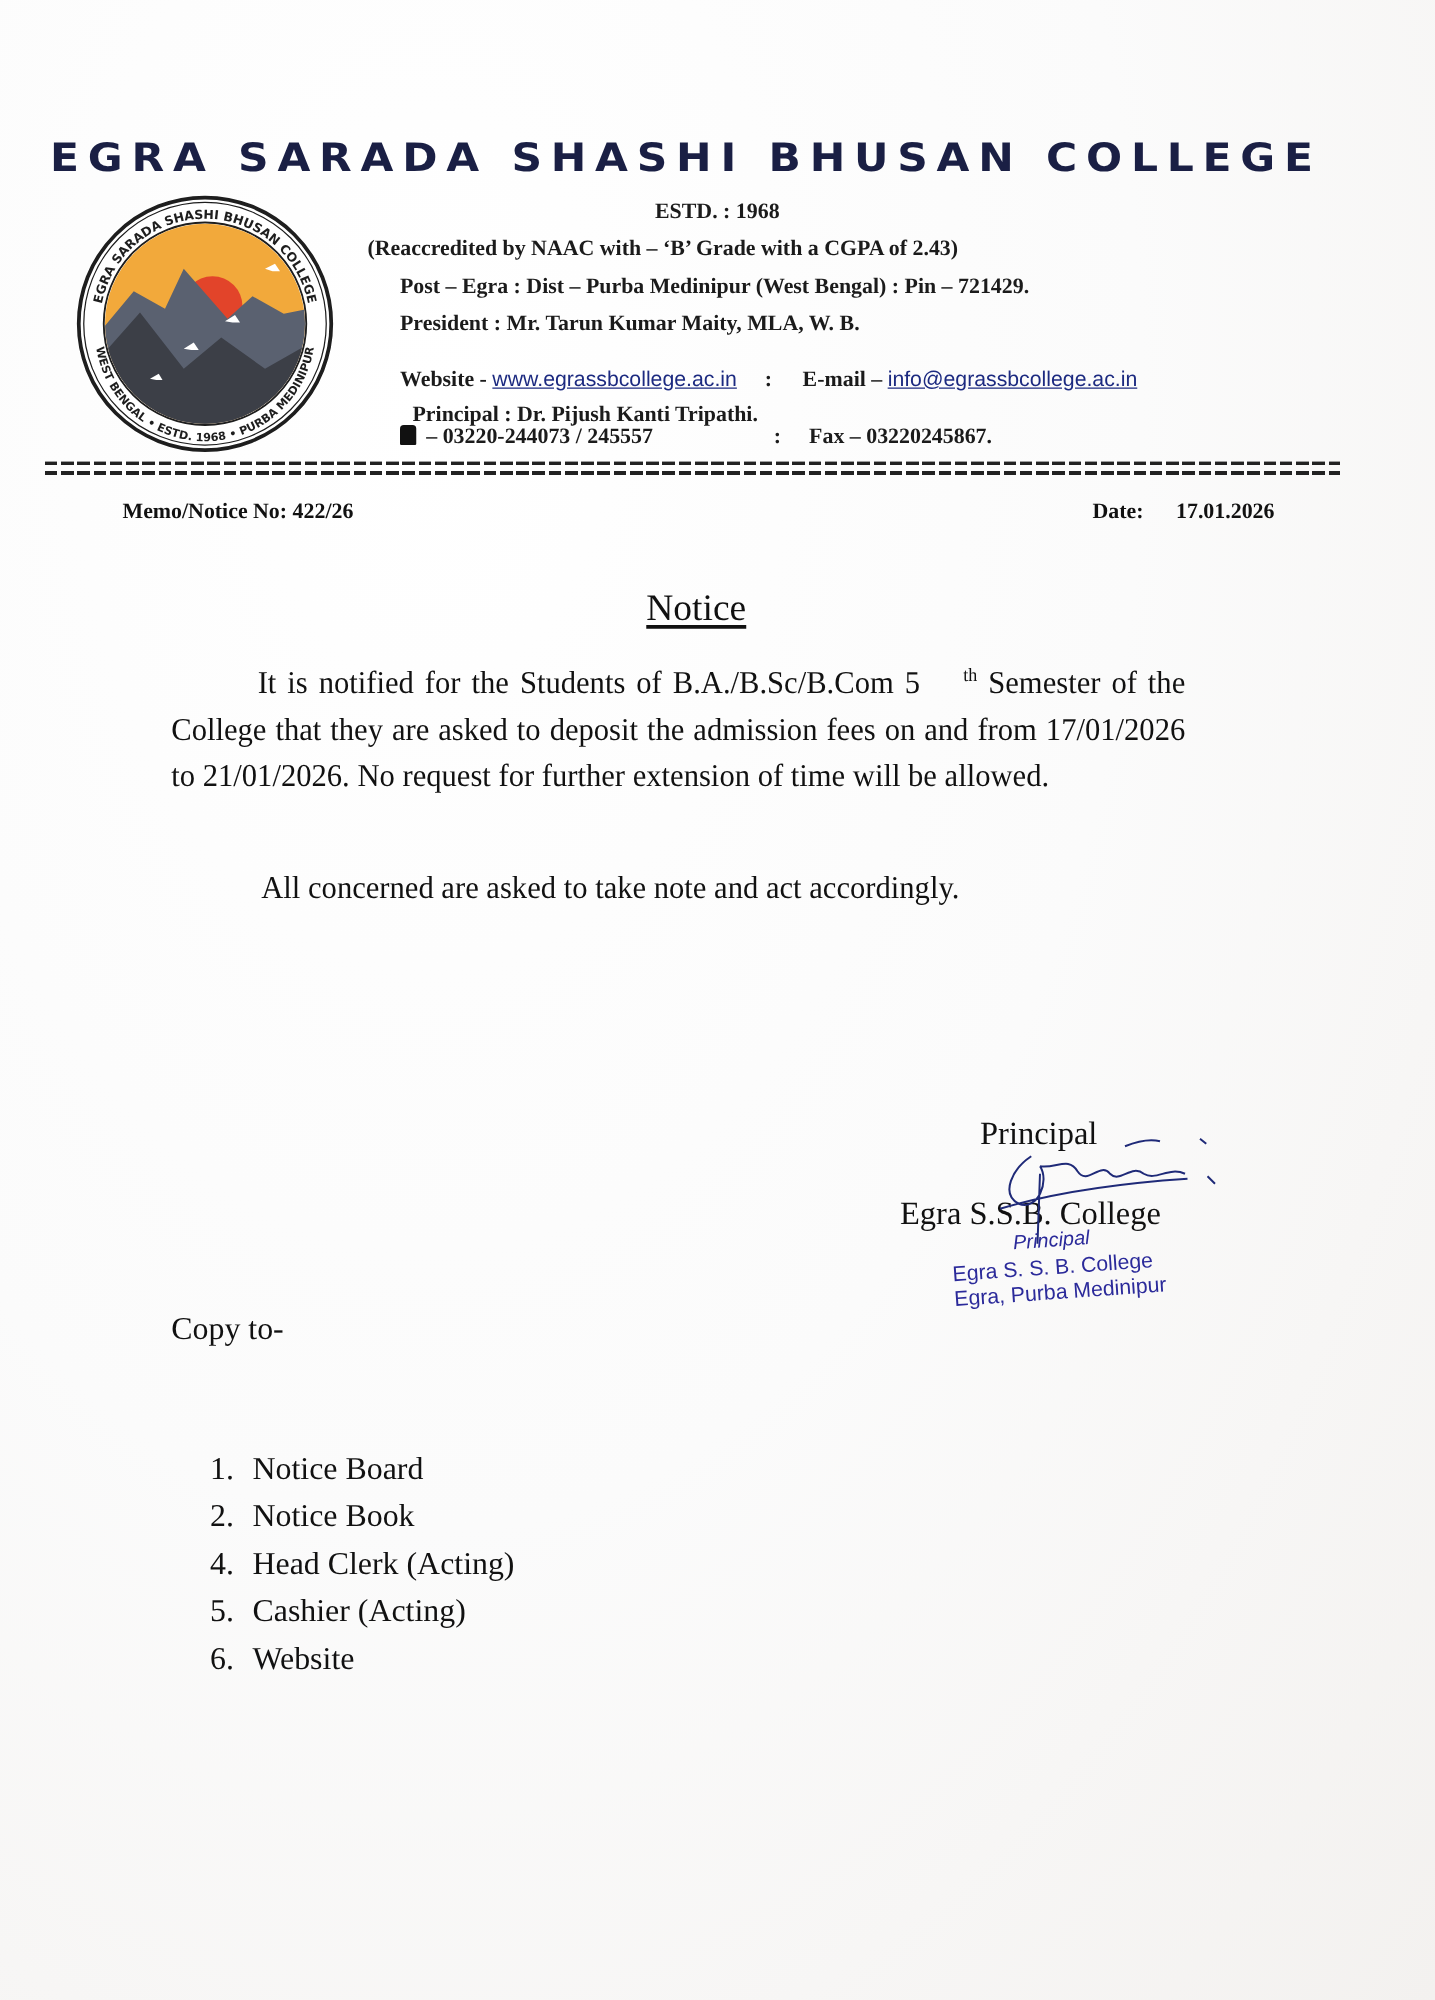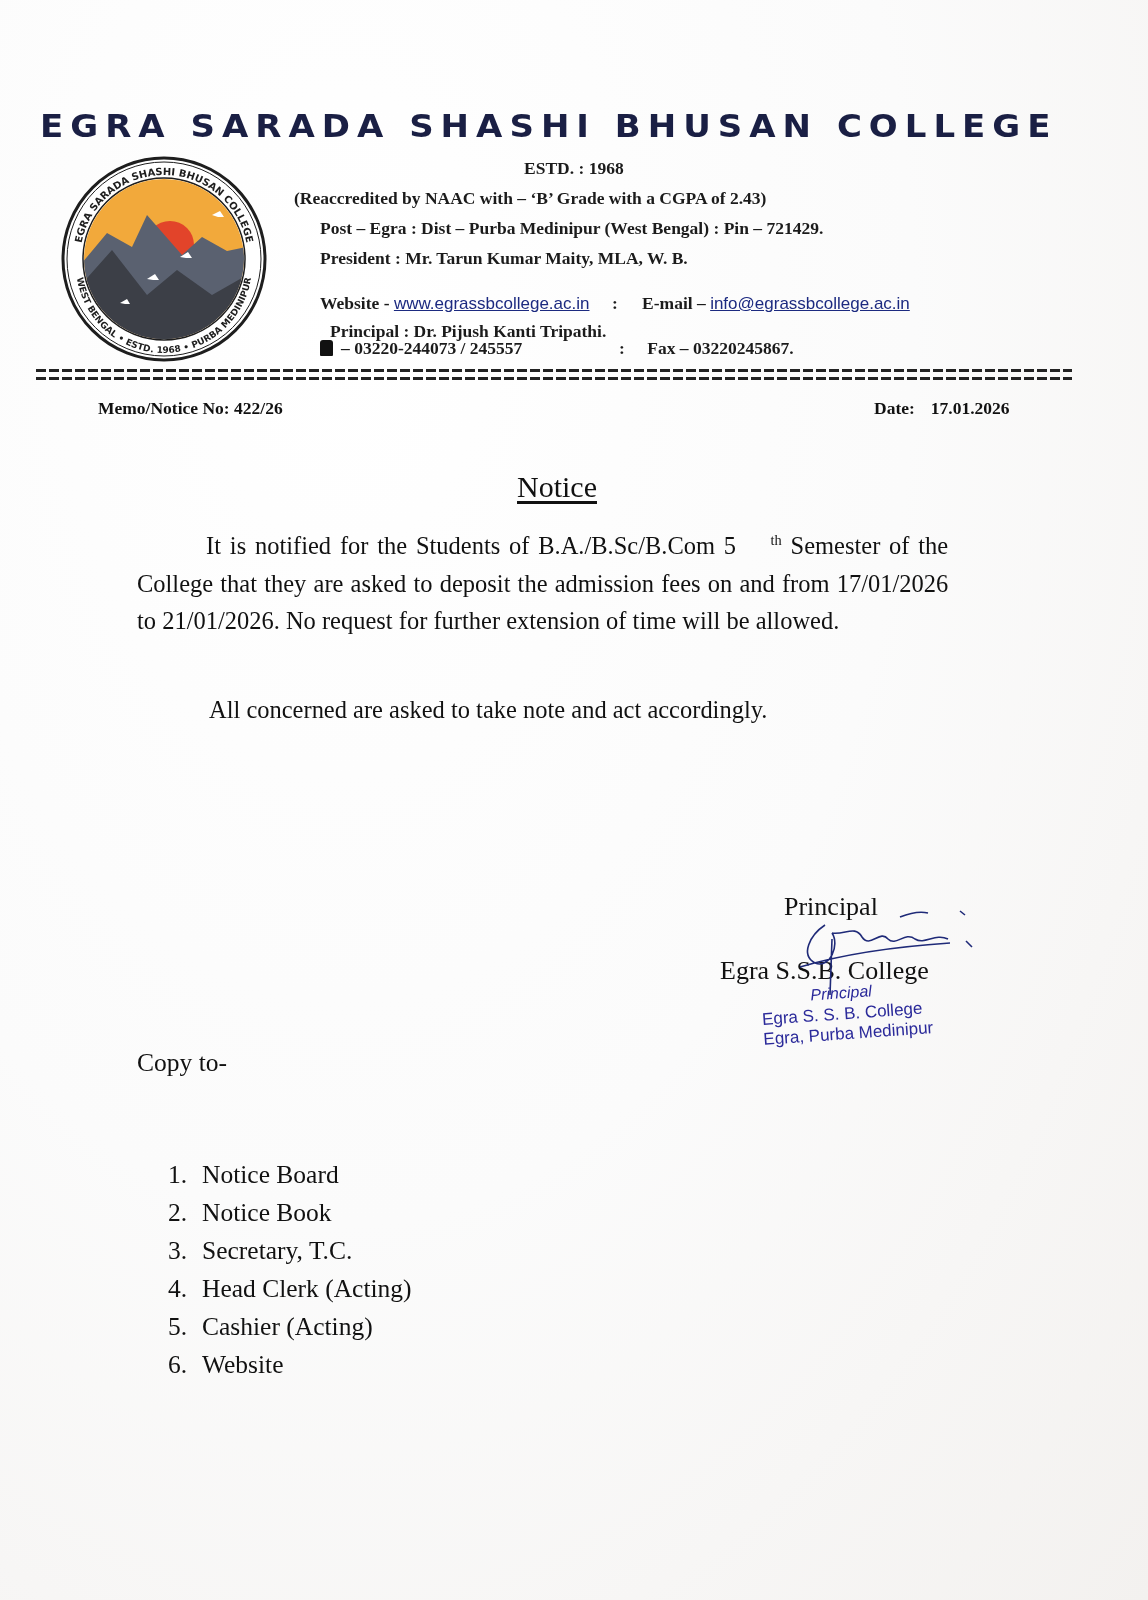--- a/index.html
+++ b/index.html
@@ -38,21 +38,21 @@
   .divider {
     position: absolute; left: 36px; top: 369px; width: 1036px; height: 12px;
     background-image:
       repeating-linear-gradient(90deg, #222 0 10px, transparent 10px 13px);
     -webkit-mask: linear-gradient(#000 0 3px, transparent 3px 8px, #000 8px 11px, transparent 11px);
     mask: linear-gradient(#000 0 3px, transparent 3px 8px, #000 8px 11px, transparent 11px);
   }
 
   .memo { position: absolute; left: 98px; top: 398px; font-weight: bold; font-size: 17.5px; }
   .date { position: absolute; left: 874px; top: 398px; font-weight: bold; font-size: 17.5px; }
-  .date .val { margin-left: 16px; }
+  .date .val { margin-left: 26px; }
 
   .notice-title {
     position: absolute; left: 0; width: 1114px; top: 470px; text-align: center;
     font-size: 30px; text-decoration: underline; text-underline-offset: 4px;
   }
 
   .body-text {
     position: absolute; left: 137px; top: 527px; width: 845px;
     font-size: 25.5px; line-height: 37.5px; text-align: justify; transform: scaleX(0.96); transform-origin: left top;
   }
@@ -158,19 +158,18 @@
   <div class="stamp">
     <div class="s1">Principal</div>
     <div class="s2">Egra S. S. B. College</div>
     <div class="s3">Egra, Purba Medinipur</div>
   </div>
 
   <div class="copy-to">Copy to-</div>
   <ul class="copy-list">
     <li><span class="num">1.</span><span>Notice Board</span></li>
     <li><span class="num">2.</span><span>Notice Book</span></li>
-    <li><span class="num">3.</span><span>Secretary, T.C.</span></li>
     <li><span class="num">4.</span><span>Head Clerk (Acting)</span></li>
     <li><span class="num">5.</span><span>Cashier (Acting)</span></li>
     <li><span class="num">6.</span><span>Website</span></li>
   </ul>
 
 </div>
 
 </body></html>

